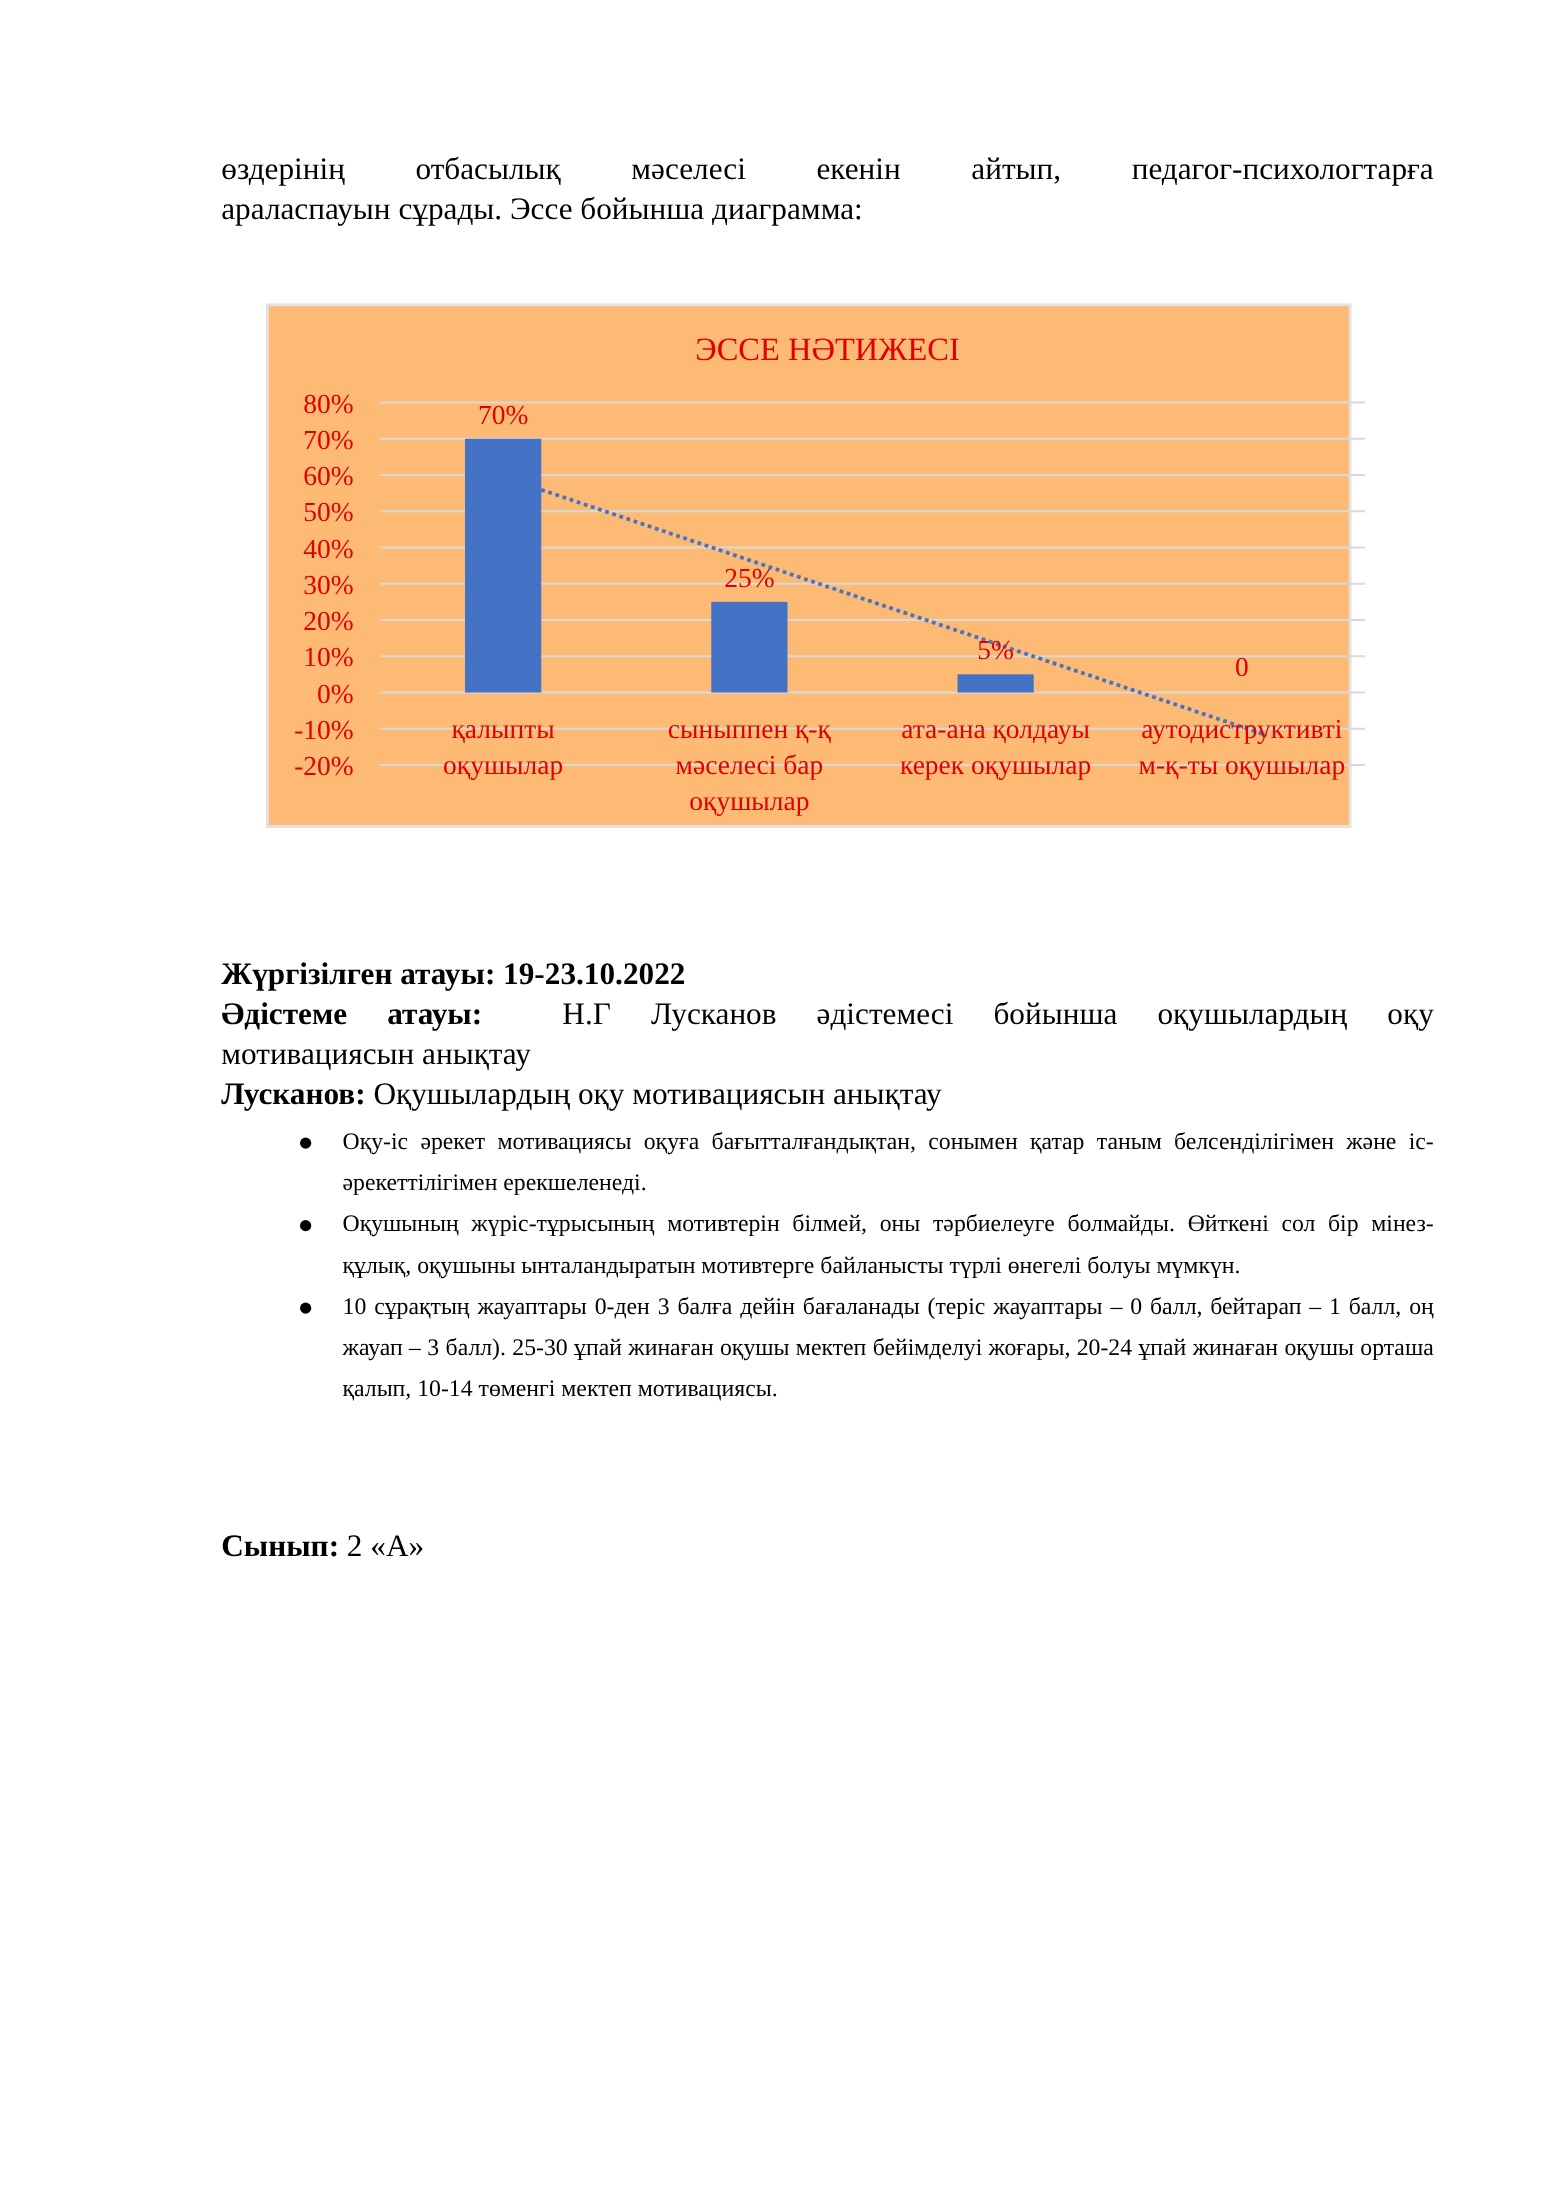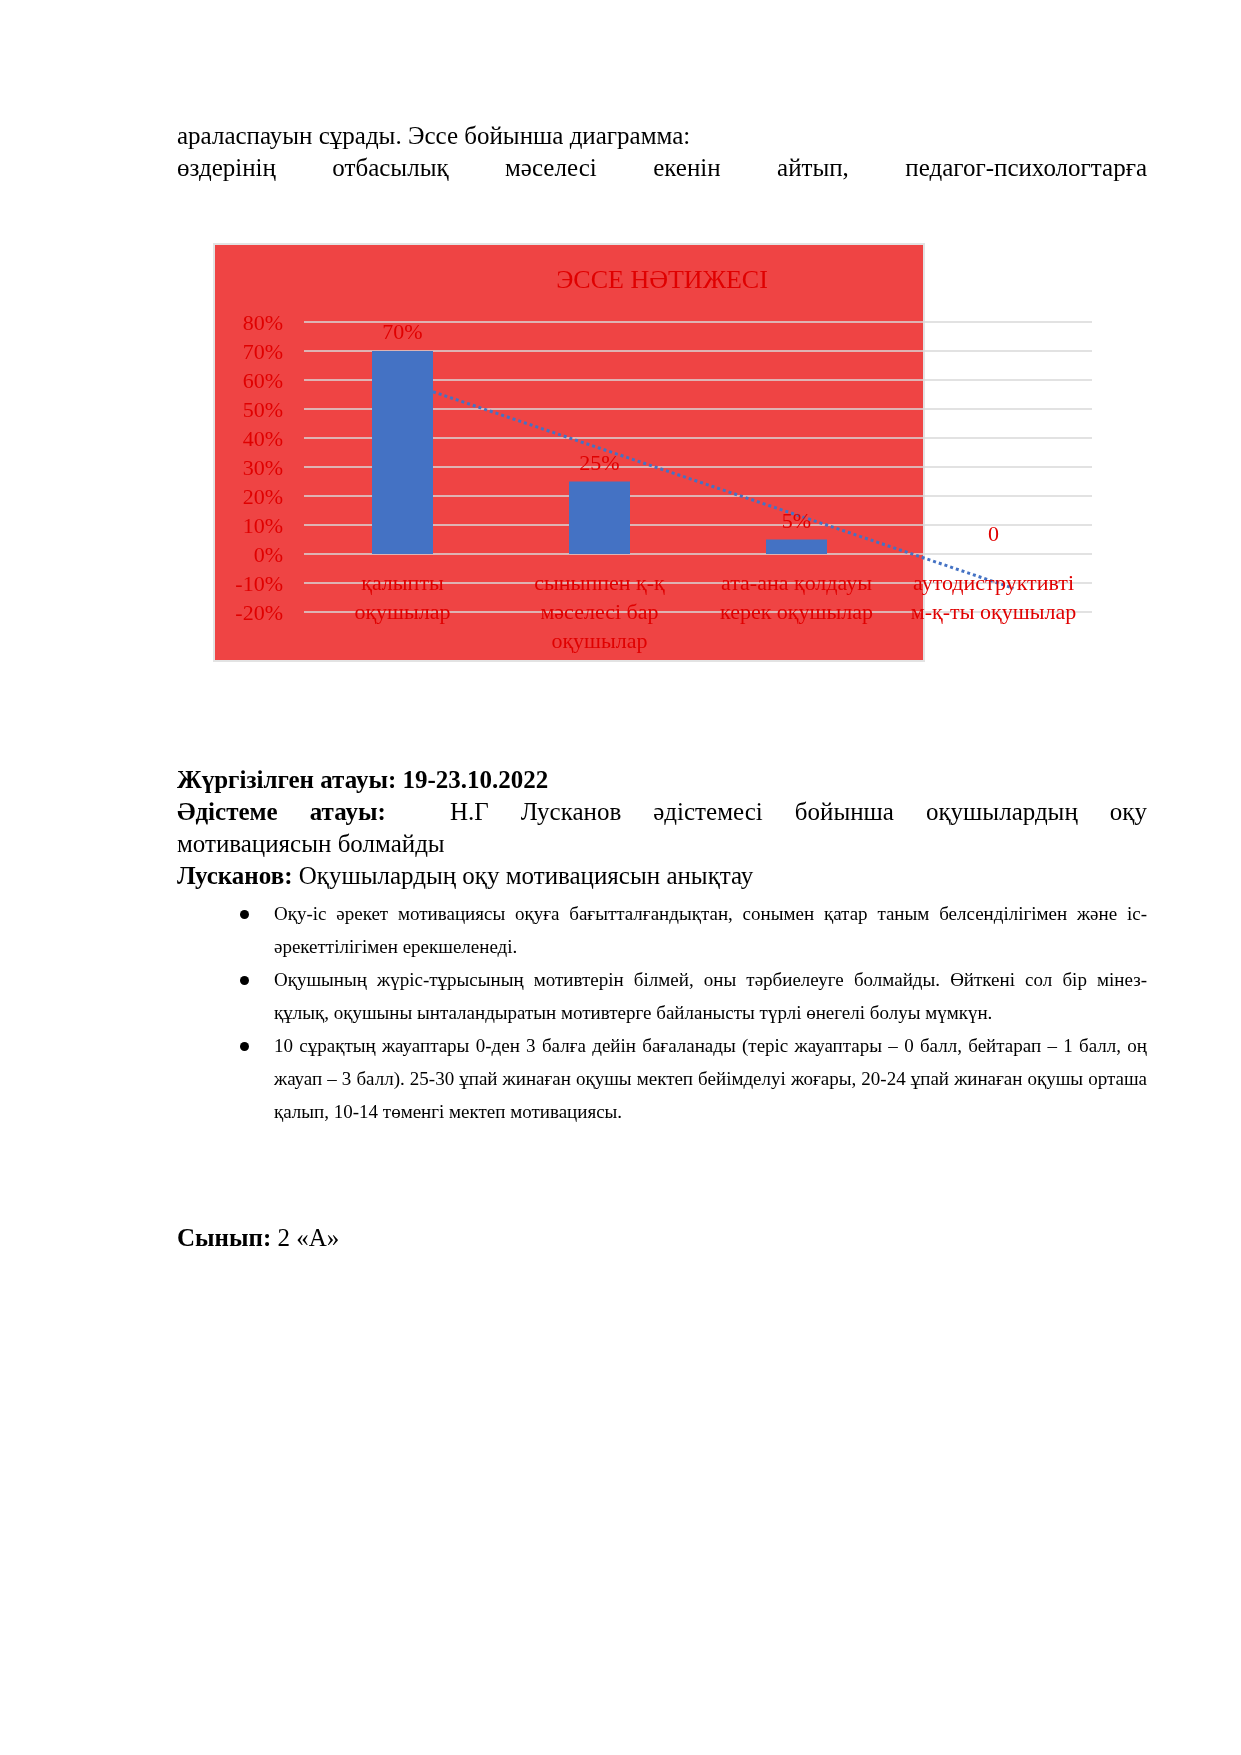--- a/index.html
+++ b/index.html
@@ -5,40 +5,40 @@
   html, body { margin: 0; padding: 0; background: #ffffff; }
   body { width: 1241px; height: 1755px; position: relative; overflow: hidden;
          font-family: "Liberation Serif", "DejaVu Serif", serif; color: #000; }
   .page { position: absolute; left: 0; top: 0; width: 1241px; height: 1755px; }
   .para { position: absolute; left: 177px; width: 970px; font-size: 25px; line-height: 32px; }
   .justify { text-align: justify; text-align-last: justify; }
   b { font-weight: bold; }
   .line { display: block; }
 
   
-  .chart-frame { position: absolute; left: 213px; top: 243px; width: 712px; height: 419px;
-                 border: 2px solid #e3e3e3; box-sizing: border-box; background: #ef4444; padding-left: 44px; }
+  .chart-frame { position: absolute; left: 213px; top: 243px; width: 868px; height: 419px;
+                 border: 2px solid #e3e3e3; box-sizing: border-box; background: #fdba74; padding-left: 44px; }
   .chart-svg { position: absolute; left: 0; top: 0; }
   .chart-text { font-family: "Liberation Serif", "DejaVu Serif", serif; fill: #e00000; }
 
   ul.bullets { position: absolute; left: 240px; width: 907px; margin: 0; padding: 0; list-style: none;
                font-size: 19px; line-height: 33px; }
   ul.bullets li { position: relative; padding-left: 34px; text-align: justify; margin-bottom: 0; }
   ul.bullets li .dot { position: absolute; left: 0; top: 0; width: 34px; }
   ul.bullets li .dot::before { content: ""; position: absolute; left: 0; top: 13px; width: 9px; height: 9px;
                                 border-radius: 50%; background: #000; }
 </style>
 </head>
 <body>
 
 <div class="page">
 
   <div class="para" style="top:120px;">
+    <span class="line justify">өздерінің отбасылық мәселесі екенін айтып, педагог-психологтарға</span>
     <span class="line">араласпауын сұрады. Эссе бойынша диаграмма:</span>
-    <span class="line justify">өздерінің отбасылық мәселесі екенін айтып, педагог-психологтарға</span>
   </div>
 
   <div class="chart-frame">
     <svg class="chart-svg" id="chart-svg" width="900" height="419" viewBox="213 243 900 419">
       <text id="chart-title" class="chart-text" x="660" y="286" text-anchor="middle" font-size="26">ЭССЕ НӘТИЖЕСІ</text>
       <g id="grid">
           <line x1="302" x2="1090" y1="320" y2="320" stroke="#d9d9d9" stroke-width="1.5"></line>
           <line x1="302" x2="1090" y1="349" y2="349" stroke="#d9d9d9" stroke-width="1.5"></line>
           <line x1="302" x2="1090" y1="378" y2="378" stroke="#d9d9d9" stroke-width="1.5"></line>
           <line x1="302" x2="1090" y1="407" y2="407" stroke="#d9d9d9" stroke-width="1.5"></line>
@@ -93,21 +93,21 @@
 
   <div class="para" style="top:764px;">
     <span class="line">
       <b>Жүргізілген атауы:</b>
       <b>19-23.10.2022</b>
     </span>
     <span class="line justify">
       <b>Әдістеме атауы:</b>&nbsp;
       <span>Н.Г Лусканов әдістемесі бойынша оқушылардың оқу</span>
     </span>
-    <span class="line">мотивациясын болмайды</span>
+    <span class="line">мотивациясын анықтау</span>
     <span class="line">
       <b>Лусканов:</b>
       <span>Оқушылардың оқу мотивациясын анықтау</span>
     </span>
   </div>
 
   <ul class="bullets" style="top:897px;">
     <li>
       <span class="dot"></span>
       <span>Оқу-іс әрекет мотивациясы оқуға бағытталғандықтан, сонымен қатар таным белсенділігімен және іс-әрекеттілігімен ерекшеленеді.</span>

